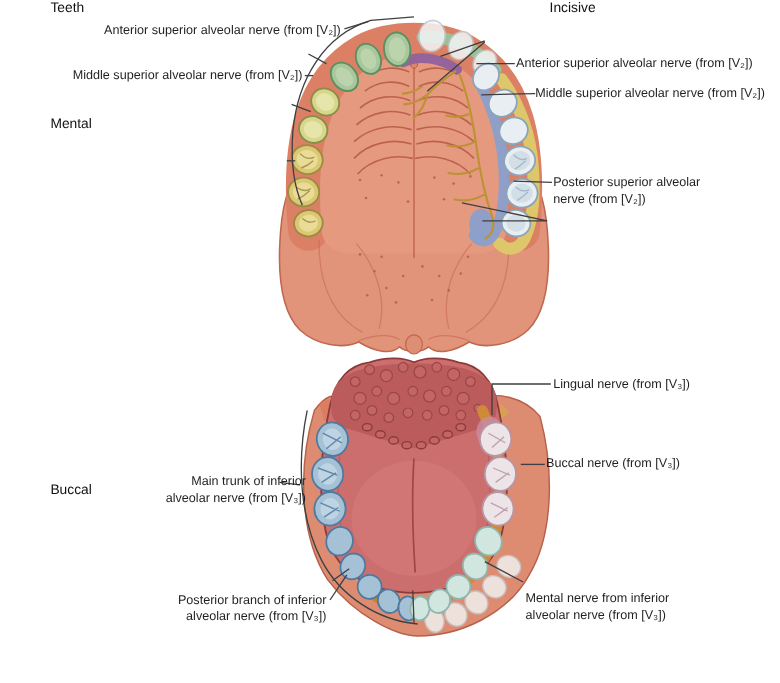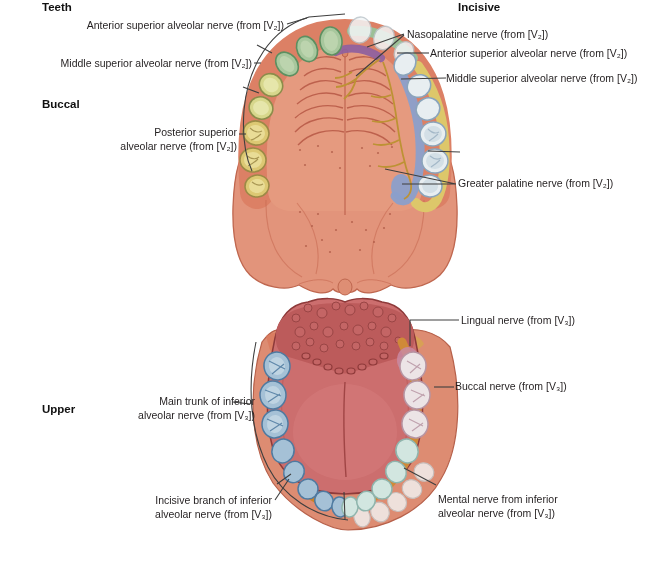--- a/index.html
+++ b/index.html
@@ -7,21 +7,21 @@
     position:relative;width:650px;height:569px;background:#ffffff;overflow:hidden;
     font-family:"Liberation Sans","DejaVu Sans",sans-serif;
     -webkit-user-select:none;user-select:none;
   }
   #figure-svg{position:absolute;left:0;top:0;}
   .lab{
     position:absolute;font-size:10.5px;line-height:14px;color:#231f20;
     white-space:pre-line;
   }
   .lab.r{text-align:right;}
-  .hdr{position:absolute;font-size:11.5px;font-weight:bold;color:#111;}
+  .hdr{position:absolute;font-size:11.5px;font-weight:normal;color:#111;}
 </style>
 </head>
 <body>
 
 <div id="canvas">
 
 <svg id="figure-svg" width="650" height="569" viewBox="0 0 650 569">
 
   <g>
 
@@ -265,35 +265,33 @@
     <path d="M 275 500 L 289 479"></path>
 
     <path d="M 459 320 L 410 320 L 410 346"></path>
     <path d="M 454 387 L 434 387"></path>
     <path d="M 436 485 L 404 468"></path>
   </g>
 </svg>
 
   <div class="hdr" style="left:42px;top:1px">Teeth</div>
   <div class="hdr" style="left:458px;top:1px">Incisive</div>
-  <div class="hdr" style="left:42px;top:98px">Buccal</div>
-  <div class="hdr" style="left:42px;top:403px">Upper</div>
+  <div class="hdr" style="left:42px;top:98px">Mental</div>
+  <div class="hdr" style="left:42px;top:403px">Buccal</div>
 
   <div class="lab r" style="right:366px;top:18px">Anterior superior alveolar nerve (from [V₂])</div>
   <div class="lab r" style="right:398px;top:56px">Middle superior alveolar nerve (from [V₂])</div>
-  <div class="lab r" style="right:413px;top:125px">Posterior superior
-alveolar nerve (from [V₂])</div>
-
-  <div class="lab" style="left:407px;top:27px">Nasopalatine nerve (from [V₂])</div>
+
   <div class="lab" style="left:430px;top:46px">Anterior superior alveolar nerve (from [V₂])</div>
   <div class="lab" style="left:446px;top:71px">Middle superior alveolar nerve (from [V₂])</div>
-  <div class="lab" style="left:458px;top:176px">Greater palatine nerve (from [V₂])</div>
+  <div class="lab" style="left:461px;top:145px">Posterior superior alveolar
+nerve (from [V₂])</div>
 
   <div class="lab r" style="right:395px;top:394px">Main trunk of inferior
 alveolar nerve (from [V₃])</div>
-  <div class="lab r" style="right:378px;top:493px">Incisive branch of inferior
+  <div class="lab r" style="right:378px;top:493px">Posterior branch of inferior
 alveolar nerve (from [V₃])</div>
 
   <div class="lab" style="left:461px;top:313px">Lingual nerve (from [V₃])</div>
   <div class="lab" style="left:455px;top:379px">Buccal nerve (from [V₃])</div>
   <div class="lab" style="left:438px;top:492px">Mental nerve from inferior
 alveolar nerve (from [V₃])</div>
 </div>
 
 </body></html>

